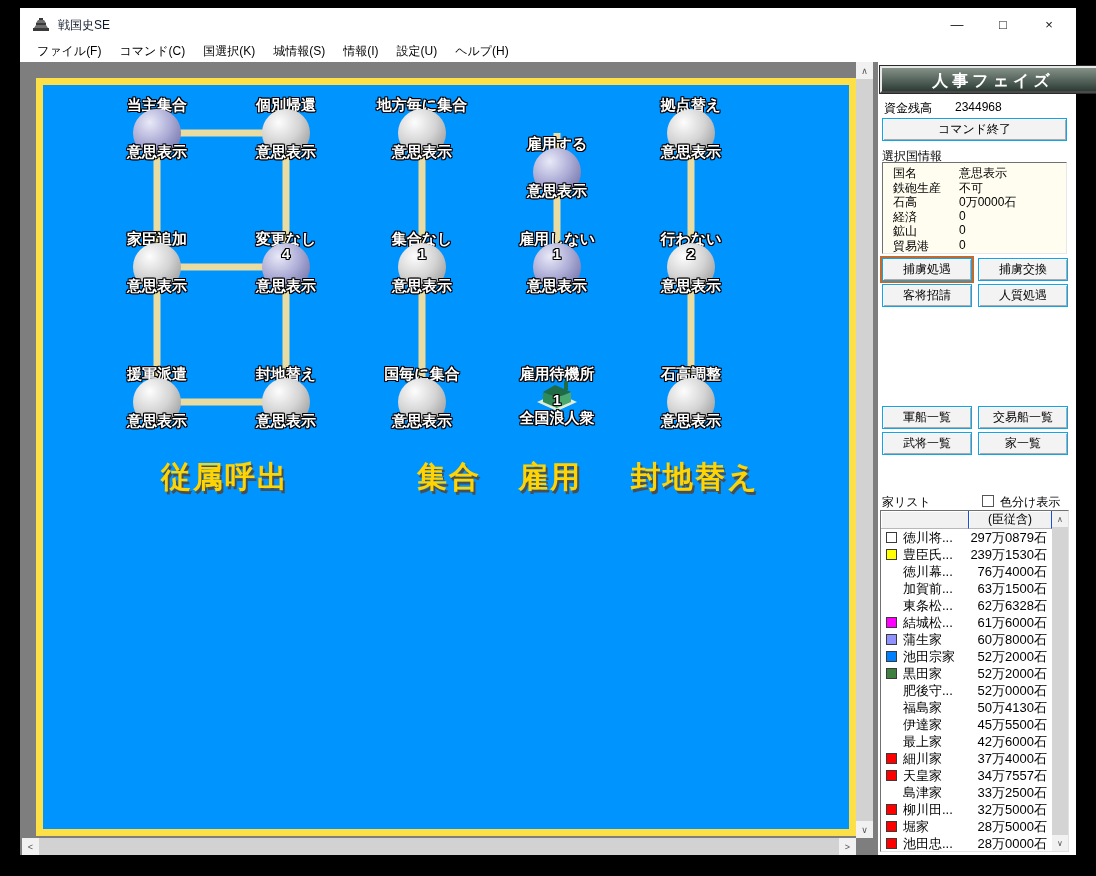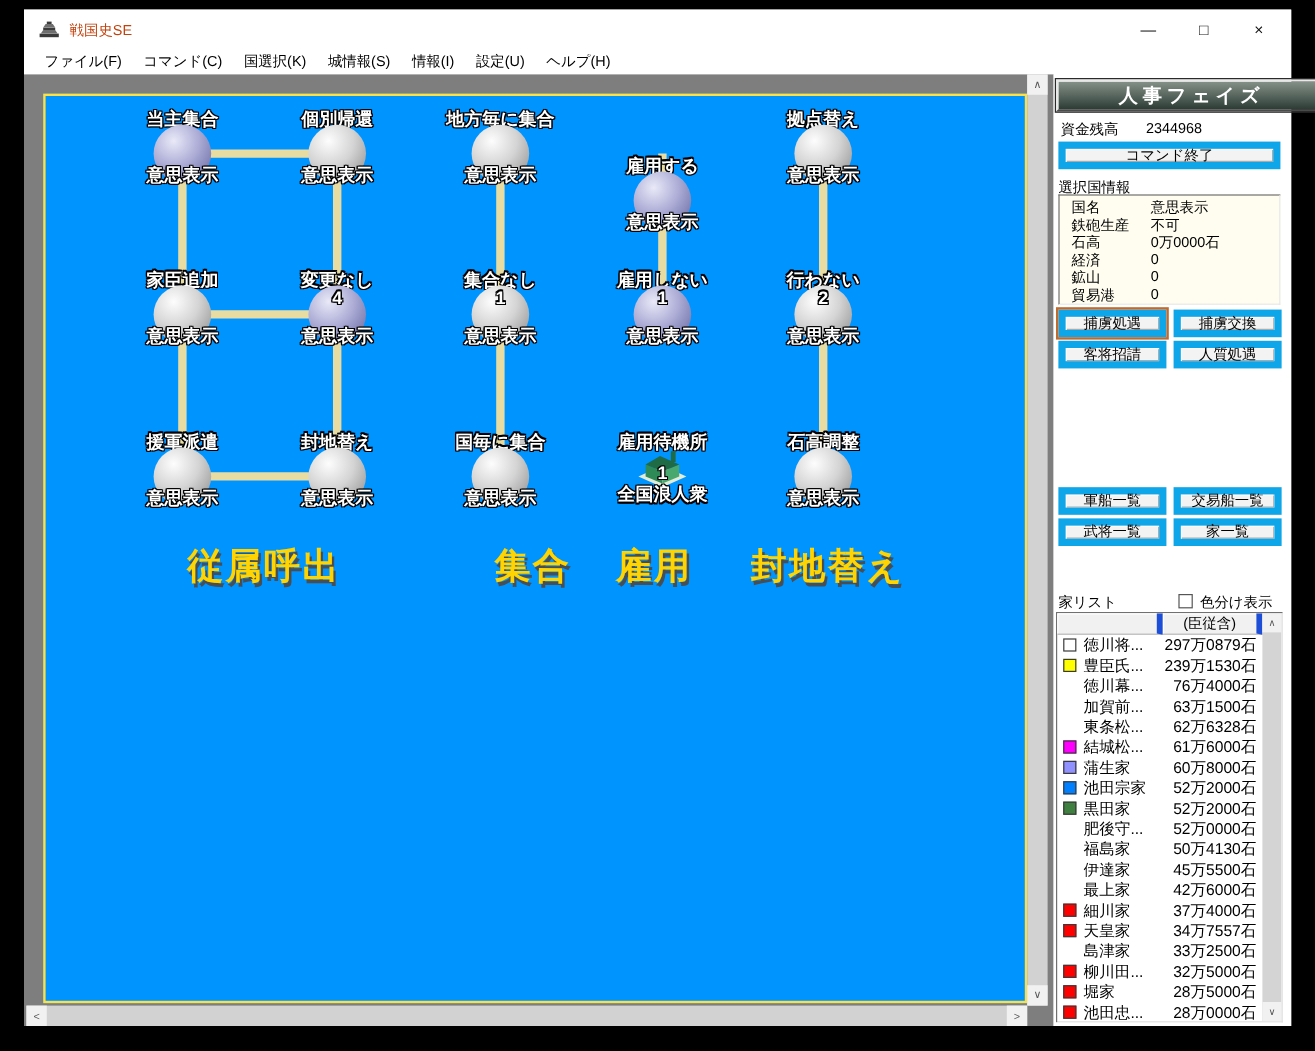--- a/index.html
+++ b/index.html
@@ -4,29 +4,29 @@
 <style>
   * { margin:0; padding:0; box-sizing:border-box; }
   html,body { background:#000; }
   body { font-family:"Liberation Sans","DejaVu Sans",sans-serif; }
   #stage { position:relative; width:1096px; height:876px; background:#000; overflow:hidden; }
 
   
   .window { position:absolute; left:20px; top:8px; width:1056px; height:847px; background:#FFFFFF; }
   .titlebar { position:relative; height:32px; background:#FFFFFF; }
   .app-icon { position:absolute; left:12px; top:8px; width:18px; height:16px; }
-  .window-title { position:absolute; left:38px; top:9px; font-size:12px; color:#c2410c; }
+  .window-title { position:absolute; left:38px; top:9px; font-size:12px; color:#0f172a; }
   .win-btns { position:absolute; right:4px; top:0; height:32px; display:flex; }
   .win-btn { width:46px; height:32px; display:flex; align-items:center; justify-content:center; font-size:13px; color:#111; cursor:default; }
   .menubar { height:22px; display:flex; align-items:center; padding-left:8px; font-size:12px; color:#000; background:#FFFFFF; }
   .menu-item { padding:3px 9px; }
 
   
   .map-region { position:absolute; left:0; top:54px; width:858px; height:793px; background:#7E7E7E; }
-  .map-canvas { position:absolute; left:16px; top:16px; width:820px; height:758px; background:#0094FF; border:2px solid #fde047; overflow:hidden; }
+  .map-canvas { position:absolute; left:16px; top:16px; width:820px; height:758px; background:#0094FF; border:7px solid #fde047; overflow:hidden; }
   .edges { position:absolute; left:0; top:0; }
 
   .node { position:absolute; width:140px; height:92px; text-align:center; font-size:15px; line-height:16px; font-weight:bold; cursor:pointer; }
   .outline-text { color:#FFF; text-shadow:-1px -1px 0 #000,1px -1px 0 #000,-1px 1px 0 #000,1px 1px 0 #000,0 1px 0 #000,0 -1px 0 #000,1px 0 0 #000,-1px 0 0 #000; }
   .node-title { position:absolute; top:0; left:0; right:0; white-space:nowrap; }
   .sphere { position:absolute; top:12px; left:46px; width:48px; height:48px; border-radius:50%; }
   .sphere-gray { background:radial-gradient(circle at 35% 28%, #FDFDFD, #D4D4D4 45%, #A9A9A9 75%, #8F8F8F 100%); }
   .sphere-purple { background:radial-gradient(circle at 35% 28%, #E9E9F8, #ACACD6 45%, #8181B5 75%, #6C6CA0 100%); }
   .node-count { position:absolute; top:15px; left:0; right:0; z-index:2; }
   .node-sub { position:absolute; top:47px; left:0; right:0; z-index:2; white-space:nowrap; }
@@ -41,39 +41,39 @@
   .h-scroll { position:absolute; left:2px; top:776px; width:834px; height:17px; background:#D2D2D2; }
   .scroll-btn { position:absolute; width:17px; height:17px; background:#F1F1F1; color:#555; font-size:9px; display:flex; align-items:center; justify-content:center; }
   .sb-up { top:0; left:0; } .sb-down { bottom:0; left:0; }
   .sb-left { left:0; top:0; } .sb-right { right:0; top:0; }
 
   
   .sidebar { position:absolute; left:858px; top:54px; width:198px; height:793px; background:#FFFFFF; font-size:12px; color:#000; }
   .phase-header { position:absolute; left:2px; top:4px; width:226px; height:27px; line-height:25px; text-align:center; color:#FFF; font-weight:bold; font-size:16px; letter-spacing:4px; background:linear-gradient(#849189,#2C3C34); border:2px solid; border-color:#E8E8E8 #4A4A4A #4A4A4A #E8E8E8; outline:1px solid #2A2A2A; }
   .funds-row { position:absolute; left:6px; top:38px; }
   .funds-value { position:absolute; left:77px; top:38px; }
-  .btn { background:#F3F3F3; border:6px solid #0ea5e9; box-shadow:inset 1px 1px 0 #FFF, inset -1px -1px 0 #ABABAB; font-size:12px; color:#000; display:flex; align-items:center; justify-content:center; cursor:pointer; font-family:inherit; }
+  .btn { background:#F3F3F3; border:1px solid #0ea5e9; box-shadow:inset 1px 1px 0 #FFF, inset -1px -1px 0 #ABABAB; font-size:12px; color:#000; display:flex; align-items:center; justify-content:center; cursor:pointer; font-family:inherit; }
   .end-cmd { position:absolute; left:4px; top:56px; width:185px; height:23px; }
   .sel-label { position:absolute; left:4px; top:86px; }
   .info-box { position:absolute; left:4px; top:100px; width:185px; height:92px; background:#FFFDF0; border:1px solid; border-color:#707070 #E8E8E8 #E8E8E8 #707070; padding-top:2px; }
   .info-row { position:relative; height:14.6px; }
   .info-row .lbl { position:absolute; left:10px; }
   .info-row .val { position:absolute; left:76px; }
   .grid2 { position:absolute; left:4px; width:186px; display:grid; grid-template-columns:90px 90px; grid-column-gap:6px; grid-row-gap:3px; }
   .grid2 .btn { height:23px; }
   .action-grid { top:196px; }
   .list-grid { top:344px; }
   .focus-frame { outline:2px solid #C06A2E; }
   .back-btn { position:absolute; left:4px; top:399px; width:185px; height:24px; }
   .clan-list-label { position:absolute; left:4px; top:432px; }
   .cb-box { position:absolute; left:104px; top:433px; width:12px; height:12px; background:#FFF; border:1px solid #555; cursor:pointer; }
   .cb-label { position:absolute; left:122px; top:432px; }
   .list-box { position:absolute; left:2px; top:448px; width:189px; height:342px; background:#FFF; border:1px solid; border-color:#707070 #E0E0E0 #E0E0E0 #707070; overflow:hidden; }
   .list-header { position:absolute; left:0; top:0; right:16px; height:18px; display:flex; }
-  .hcell { background:#F1F1F1; border-right:5px solid #1d4ed8; border-bottom:1px solid #B8B8B8; box-shadow:inset 1px 1px 0 #FFF; height:18px; line-height:17px; text-align:center; }
+  .hcell { background:#F1F1F1; border-right:1px solid #1d4ed8; border-bottom:1px solid #B8B8B8; box-shadow:inset 1px 1px 0 #FFF; height:18px; line-height:17px; text-align:center; }
   .hcell1 { width:88px; } .hcell2 { flex:1; }
   .clan-rows { position:absolute; left:0; top:18px; right:16px; bottom:0; overflow:hidden; }
   .clan-row { height:17px; display:flex; align-items:center; font-size:13px; cursor:pointer; }
   .clan-swatch { width:11px; height:11px; border:1px solid #3A3A3A; margin-left:5px; flex:0 0 11px; }
   .clan-name { margin-left:6px; flex:1; white-space:nowrap; overflow:hidden; }
   .clan-koku { width:92px; text-align:right; padding-right:5px; white-space:nowrap; }
   .list-scroll { position:absolute; right:0; top:0; bottom:0; width:16px; background:#D4D4D4; }
   .ls-btn { position:absolute; left:0; width:16px; height:16px; background:#F1F1F1; color:#555; font-size:8px; display:flex; align-items:center; justify-content:center; }
   .ls-up { top:0; } .ls-down { bottom:0; }
 </style>

